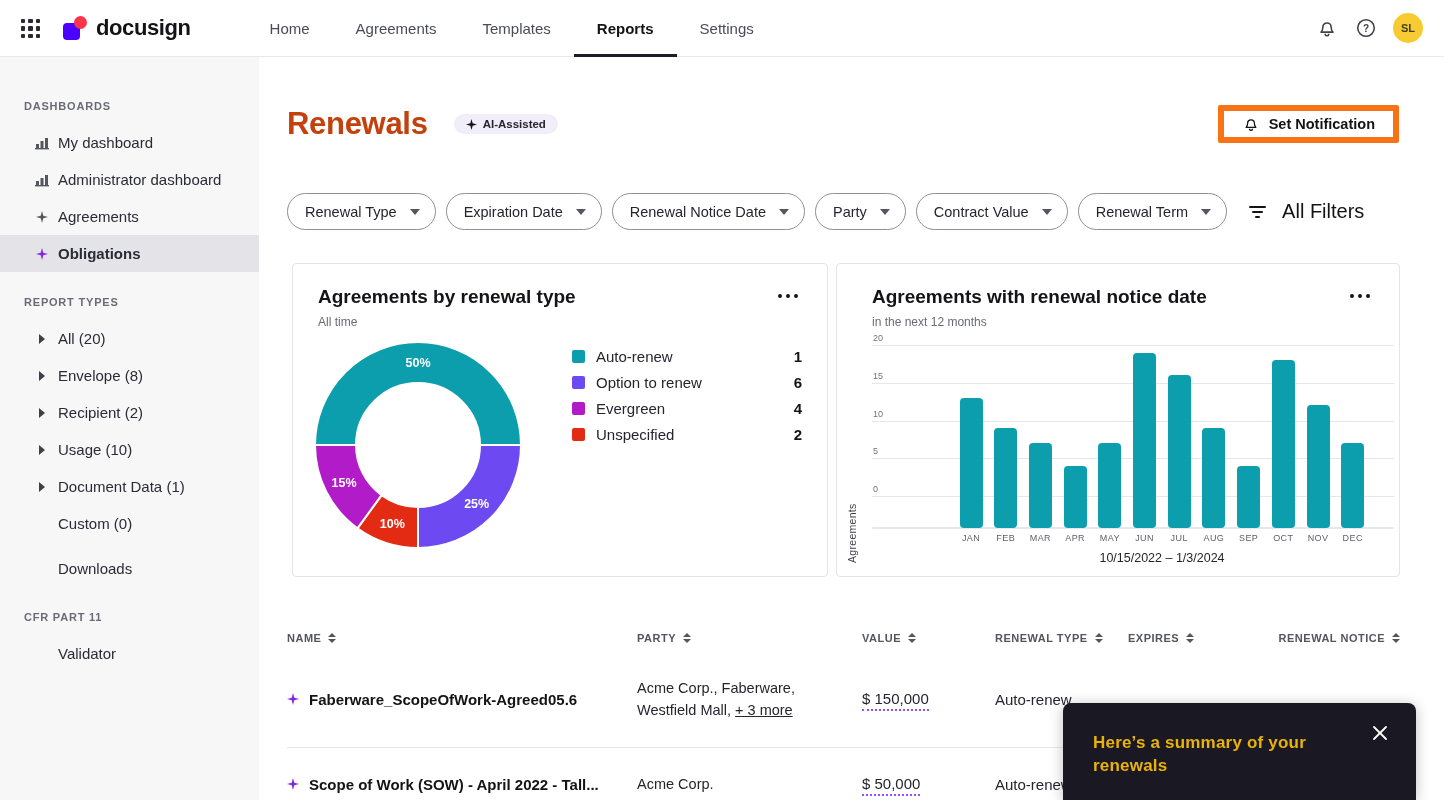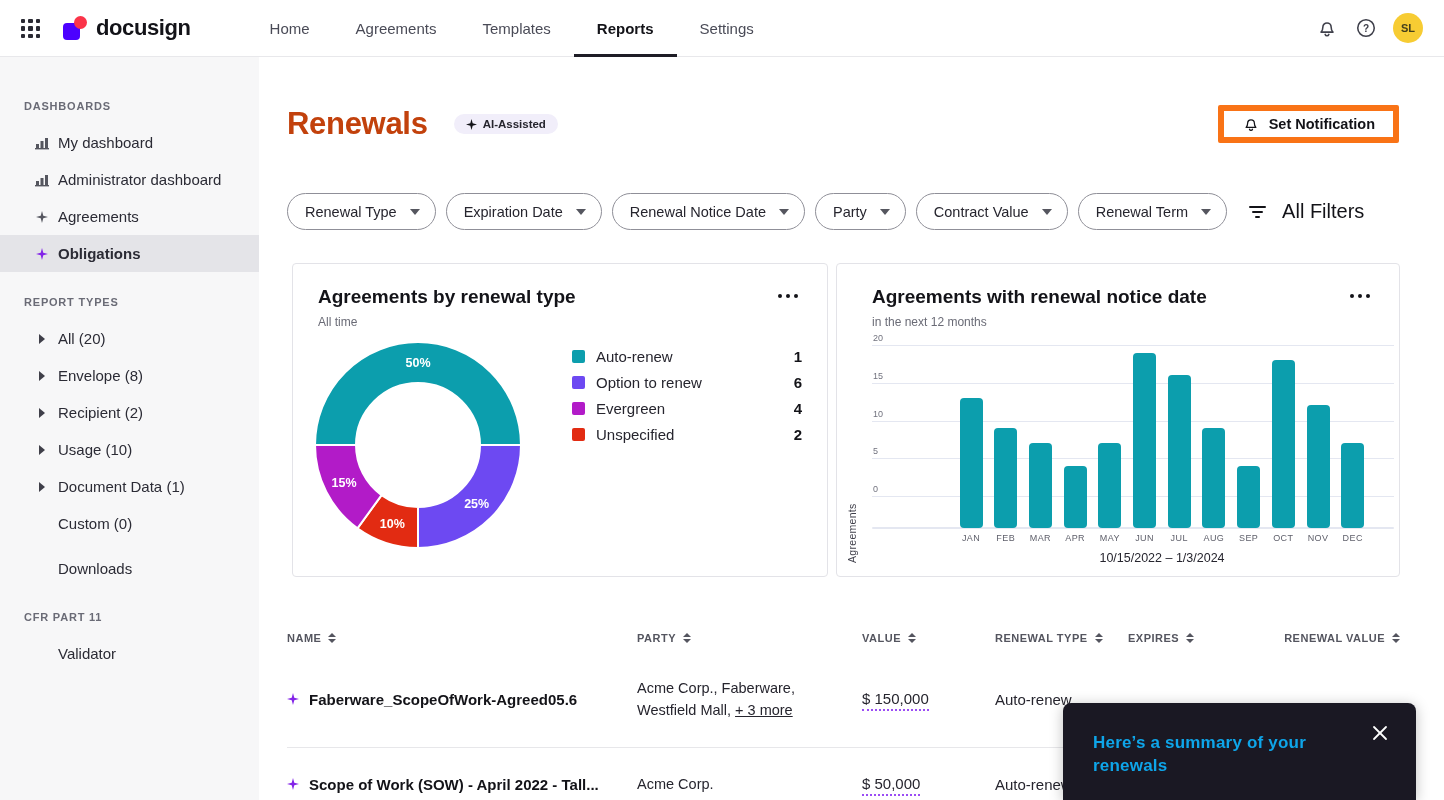--- a/index.html
+++ b/index.html
@@ -105,21 +105,21 @@
   .cell-name .spark { margin-right:10px; flex:none; }
   .cell-name span.txt { cursor:pointer; }
   .cell-party { font-size:14.5px; color:#26252E; line-height:1.55; padding-right:30px; }
   .party-link { text-decoration:underline; cursor:pointer; }
   .cell-value span { font-size:15px; color:#26252E; border-bottom:2px dotted #9B4DF5; padding-bottom:2px; cursor:pointer;text-align:right; }
   .cell-plain { font-size:15px; color:#26252E; }
 
   
   .toast { position:absolute; left:1063px; top:703px; width:353px; height:97px; background:#1A1823;
            border-radius:8px 8px 0 0; z-index:60; box-shadow:0 2px 14px rgba(0,0,0,.25); }
-  .toast-msg { position:absolute; left:30px; top:28px; width:250px; color:#0ea5e9; font-size:17px;
+  .toast-msg { position:absolute; left:30px; top:28px; width:250px; color:#eab308; font-size:17px;
                font-weight:700; line-height:1.38; letter-spacing:.2px; }
   .toast-close { position:absolute; right:22px; top:16px; width:28px; height:28px; display:flex;
                  align-items:center; justify-content:center; cursor:pointer; color:#fff; }
 </style>
 </head>
 <body>
 
 <div class="screen">
 
   <div class="topbar">
@@ -442,21 +442,21 @@
             </span>
           </div>
           <div class="th">
             <span>EXPIRES</span>
             <span class="sort">
               <i class="up"></i>
               <i class="down"></i>
             </span>
           </div>
           <div class="th right">
-            <span>RENEWAL VALUE</span>
+            <span>RENEWAL NOTICE</span>
             <span class="sort">
               <i class="up"></i>
               <i class="down"></i>
             </span>
           </div>
         </div>
       <div id="tbody">
           <div class="trow">
             <div class="cell-name">
               <span class="spark"><svg width="12" height="12" viewBox="0 0 16 16">

